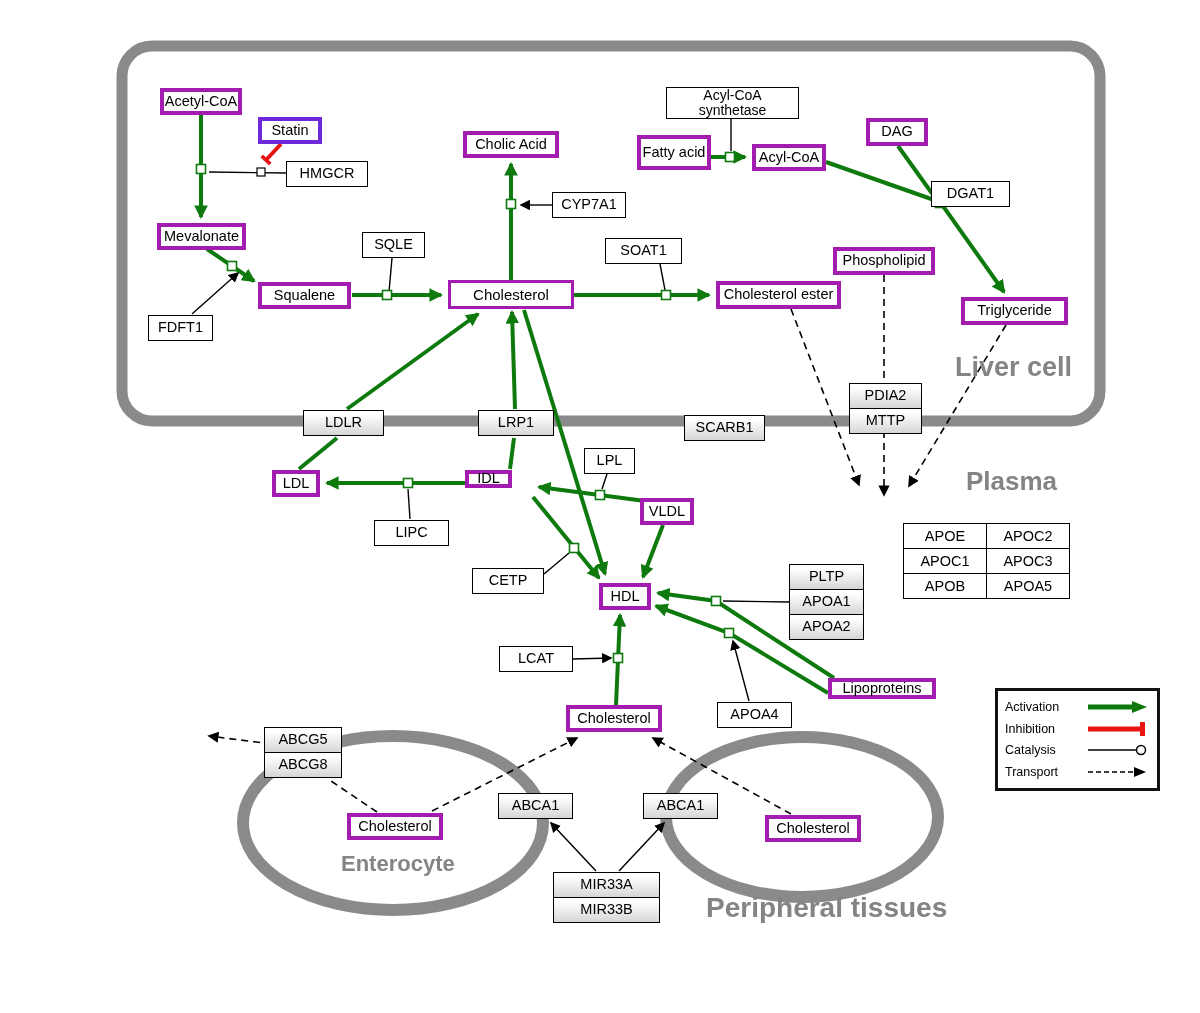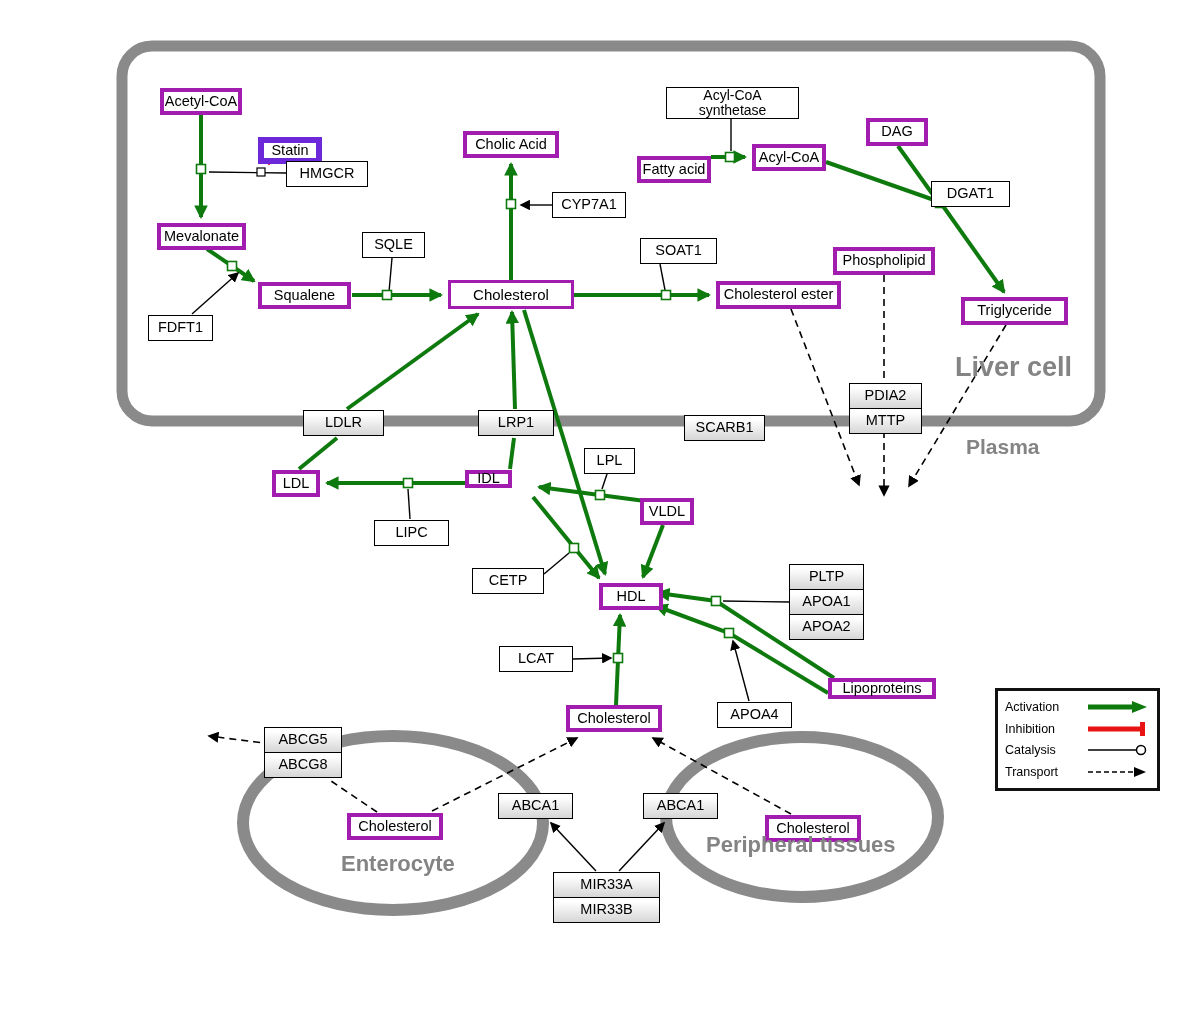--- a/index.html
+++ b/index.html
@@ -6,21 +6,21 @@
   html,body { background:#fff; }
   body { font-family:"Liberation Sans", sans-serif; }
   .canvas { position:relative; width:1200px; height:1013px; background:#ffffff; overflow:hidden; }
   svg.layer { position:absolute; left:0; top:0; z-index:1; }
   .node { position:absolute; display:flex; align-items:center; justify-content:center;
           text-align:center; background:#fff; color:#000; font-size:14.5px; line-height:1.05; z-index:2; }
   .m { border:4px solid #a21caf; }
   .m.big { border-width:3px; font-size:15px; }
   .e { border:1px solid #000; }
   .g { border:1px solid #000; background:linear-gradient(180deg,#ffffff 15%,#d6d6d6 100%); }
-  .r { border:6px solid #6d28d9;margin-top:20px; }
+  .r { border:4px solid #6d28d9; }
   .twoline { flex-direction:column; line-height:1.04; font-size:14px; }
   .region { position:absolute; font-weight:bold; color:#848484; z-index:2; white-space:nowrap;text-align:center; }
   .apotable { position:absolute; left:903px; top:523px; z-index:2; display:grid;
               grid-template-columns:82px 82px; gap:1px; background:#000; border:1px solid #000; }
   .apotable .cell { background:#fff; height:24px; display:flex; align-items:center; justify-content:center; font-size:14.5px; }
   .legend { position:absolute; left:995px; top:688px; width:165px; height:103px; border:3px solid #111;
             background:#fff; z-index:2; display:flex; flex-direction:column; justify-content:space-evenly; padding:3px 7px; }
   .lrow { display:flex; align-items:center; justify-content:space-between; }
   .lrow .llabel { font-size:12.5px; color:#000; }
 </style>
@@ -125,68 +125,76 @@
   <div class="node m" style="left:160px;top:88px;width:82px;height:27px">Acetyl-CoA</div>
   <div class="node r" style="left:258px;top:117px;width:64px;height:27px">Statin</div>
   <div class="node e" style="left:286px;top:161px;width:82px;height:26px">HMGCR</div>
   <div class="node m" style="left:157px;top:223px;width:89px;height:27px">Mevalonate</div>
   <div class="node e" style="left:148px;top:315px;width:65px;height:26px">FDFT1</div>
   <div class="node m" style="left:258px;top:282px;width:93px;height:27px">Squalene</div>
   <div class="node e" style="left:362px;top:232px;width:63px;height:26px">SQLE</div>
   <div class="node m big" style="left:448px;top:280px;width:126px;height:29px">Cholesterol</div>
   <div class="node m" style="left:463px;top:131px;width:96px;height:27px">Cholic Acid</div>
   <div class="node e" style="left:552px;top:192px;width:74px;height:26px">CYP7A1</div>
-  <div class="node e" style="left:640px;top:238px;width:77px;height:26px">SOAT1</div>
+  <div class="node e" style="left:605px;top:238px;width:77px;height:26px">SOAT1</div>
   <div class="node m" style="left:716px;top:281px;width:125px;height:28px">Cholesterol ester</div>
   <div class="node e twoline" style="left:666px;top:87px;width:133px;height:32px">
     <span>Acyl-CoA</span>
     <span>synthetase</span>
   </div>
-  <div class="node m" style="left:637px;top:156px;width:74px;height:27px">Fatty acid</div>
+  <div class="node m" style="left:637px;top:135px;width:74px;height:35px">Fatty acid</div>
   <div class="node m" style="left:752px;top:144px;width:74px;height:27px">Acyl-CoA</div>
   <div class="node m" style="left:866px;top:118px;width:62px;height:28px">DAG</div>
   <div class="node e" style="left:931px;top:181px;width:79px;height:26px">DGAT1</div>
   <div class="node m" style="left:833px;top:247px;width:102px;height:28px">Phospholipid</div>
   <div class="node m" style="left:961px;top:297px;width:107px;height:28px">Triglyceride</div>
 
   <div class="node g" style="left:303px;top:410px;width:81px;height:26px">LDLR</div>
   <div class="node g" style="left:478px;top:410px;width:76px;height:26px">LRP1</div>
   <div class="node g" style="left:684px;top:415px;width:81px;height:26px">SCARB1</div>
   <div class="node g" style="left:849px;top:383px;width:73px;height:26px">PDIA2</div>
   <div class="node g" style="left:849px;top:408px;width:73px;height:26px">MTTP</div>
 
   <div class="node m" style="left:272px;top:470px;width:48px;height:27px">LDL</div>
   <div class="node m" style="left:465px;top:470px;width:47px;height:18px">IDL</div>
   <div class="node e" style="left:374px;top:520px;width:75px;height:26px">LIPC</div>
   <div class="node e" style="left:584px;top:448px;width:51px;height:26px">LPL</div>
   <div class="node m" style="left:640px;top:498px;width:54px;height:27px">VLDL</div>
   <div class="node e" style="left:472px;top:568px;width:72px;height:26px">CETP</div>
-  <div class="node m" style="left:599px;top:583px;width:64px;height:27px">HDL</div>
+  <div class="node m" style="left:599px;top:583px;width:52px;height:27px">HDL</div>
   <div class="node g" style="left:789px;top:564px;width:75px;height:26px">PLTP</div>
   <div class="node g" style="left:789px;top:589px;width:75px;height:26px">APOA1</div>
   <div class="node g" style="left:789px;top:614px;width:75px;height:26px">APOA2</div>
   <div class="node e" style="left:499px;top:646px;width:74px;height:26px">LCAT</div>
   <div class="node e" style="left:717px;top:702px;width:75px;height:26px">APOA4</div>
   <div class="node m" style="left:828px;top:678px;width:108px;height:21px">Lipoproteins</div>
   <div class="node m" style="left:566px;top:705px;width:96px;height:27px">Cholesterol</div>
 
+  <div class="apotable">
+    <div class="cell">APOE</div>
+    <div class="cell">APOC2</div>
+    <div class="cell">APOC1</div>
+    <div class="cell">APOC3</div>
+    <div class="cell">APOB</div>
+    <div class="cell">APOA5</div>
+  </div>
 
   <div class="node g" style="left:264px;top:727px;width:78px;height:26px">ABCG5</div>
   <div class="node g" style="left:264px;top:752px;width:78px;height:26px">ABCG8</div>
   <div class="node m" style="left:347px;top:813px;width:96px;height:27px">Cholesterol</div>
   <div class="node g" style="left:498px;top:793px;width:75px;height:26px">ABCA1</div>
   <div class="node g" style="left:643px;top:793px;width:75px;height:26px">ABCA1</div>
   <div class="node m" style="left:765px;top:815px;width:96px;height:27px">Cholesterol</div>
   <div class="node g" style="left:553px;top:872px;width:107px;height:26px">MIR33A</div>
   <div class="node g" style="left:553px;top:897px;width:107px;height:26px">MIR33B</div>
 
   <div class="region" style="left:955px;top:352px;font-size:27px">Liver cell</div>
-  <div class="region" style="left:966px;top:435px;font-size:21px">Plasma</div>
+  <div class="region" style="left:966px;top:466px;font-size:26px">Plasma</div>
   <div class="region" style="left:341px;top:851px;font-size:22px">Enterocyte</div>
-  <div class="region" style="left:706px;top:832px;font-size:22px">Peripheral tissues</div>
+  <div class="region" style="left:706px;top:892px;font-size:28px">Peripheral tissues</div>
 
   <div class="legend">
     <div class="lrow">
       <span class="llabel">Activation</span>
       <svg width="64" height="16">
         <line x1="2" y1="8" x2="46" y2="8" stroke="#0e7a0e" stroke-width="5"></line>
         <polygon points="46,2 61,8 46,14" fill="#0e7a0e"></polygon>
       </svg>
     </div>
     <div class="lrow">

